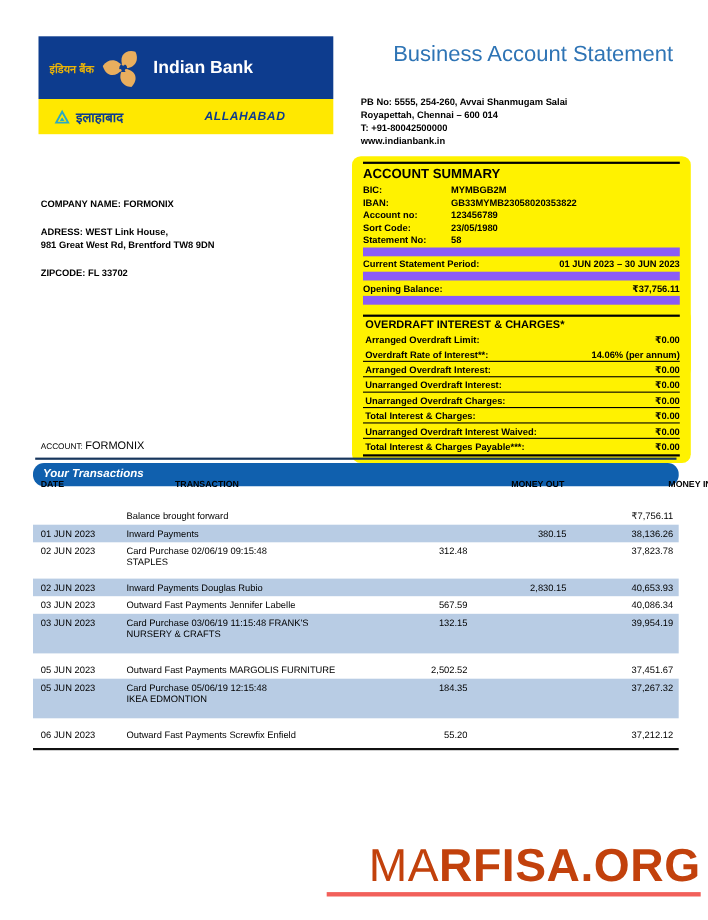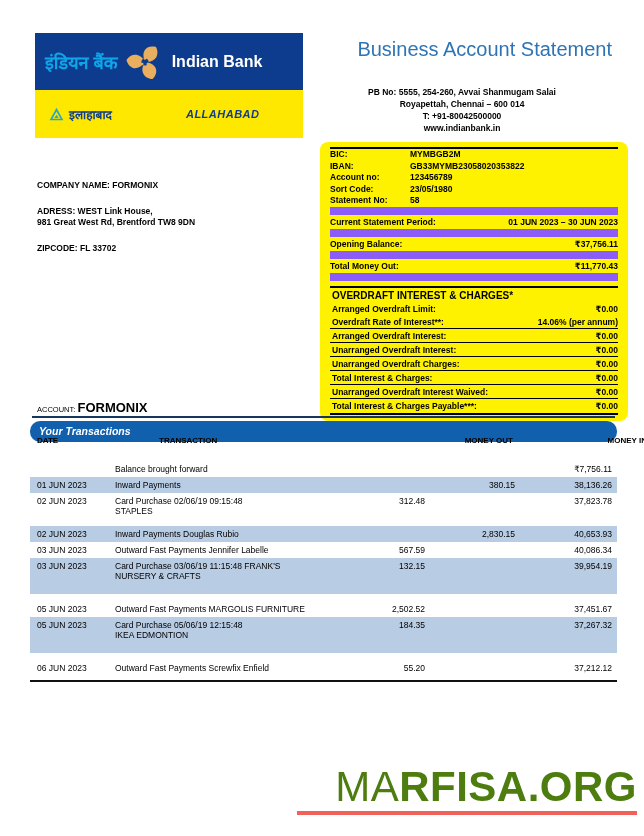--- a/index.html
+++ b/index.html
@@ -3,31 +3,31 @@
 <meta charset="utf-8">
 <style>
   * { margin:0; padding:0; box-sizing:border-box; }
   html,body { width:644px; height:836px; background:#ffffff;
     font-family:"Liberation Sans","DejaVu Sans",sans-serif; color:#000; }
   .page { position:relative; width:644px; height:836px; overflow:hidden; background:#fff; }
 
   
   .logo { position:absolute; left:35px; top:33px; width:268px; height:89px; }
   .logo-blue { height:57px; background:#0d3c8e; display:flex; align-items:center; padding:0 10px; gap:8px; }
-  .logo-hindi { color:#0ea5e9; font-weight:bold; font-size:18px; white-space:nowrap; }
+  .logo-hindi { color:#eab308; font-weight:bold; font-size:10px; white-space:nowrap; }
   .logo-en { color:#fff; font-weight:bold; font-size:16px; white-space:nowrap; }
   .trefoil { width:38px; height:38px; flex:0 0 auto; }
-  .logo-yellow { height:48px; background:#ffe800; display:flex; align-items:center; padding:0 22px 0 14px; }
+  .logo-yellow { height:32px; background:#ffe800; display:flex; align-items:center; padding:0 22px 0 14px; }
   .alla-left { display:flex; align-items:center; gap:5px; color:#0d3c8e; font-weight:bold; font-size:12px; }
   .alla-en { color:#0d3c8e; font-weight:bold; font-size:11px; letter-spacing:.5px; margin-left:74px; font-style:italic; }
 
   
   .title { position:absolute; right:32px; top:38px; width:320px; text-align:right;
     font-size:20px; color:#2e74b5; }
-  .bank-address { position:absolute; right:32px; top:86px; width:300px; text-align:center;
+  .bank-address { position:absolute; right:16px; top:86px; width:300px; text-align:left;
     font-size:8.5px; font-weight:bold; line-height:12px; }
 
   
   .company { position:absolute; left:37px; top:180px; width:250px; font-size:8.5px; font-weight:bold; line-height:11.5px; }
   .company .gap1 { margin-top:14px; }
   .company .gap2 { margin-top:14px; }
 
   
   .ybox { position:absolute; left:320px; width:308px; background:#fff200; border-radius:8px; padding:5px 10px 6px 10px; }
   .summary-box { top:142px; }
@@ -39,21 +39,21 @@
   .field .flabel { width:80px; flex:0 0 auto; }
   .srow { display:flex; justify-content:space-between; font-size:8.5px; font-weight:bold;
     line-height:10px; padding:2px 0 2px 0; border-top:8px solid #8b5cf6; }
   .orow { display:flex; justify-content:space-between; font-size:8.5px; font-weight:bold;
     line-height:10px; padding:1.5px 0 1.5px 2px; }
   .orow.lined { border-top:1.5px solid #000; }
   .ybox .rule.bottom { margin-top:1px; }
 
   
   .account-line { position:absolute; left:37px; top:400px; font-size:7.5px; }
-  .account-line .acct-name { font-size:13px; font-weight:bold; }
+  .account-line .acct-name { font-size:10px; font-weight:normal; }
   .table-topline { position:absolute; left:32px; top:416px; width:583px; height:2px; background:#17365d; }
   .tx-bar { position:absolute; left:30px; top:421px; width:587px; height:21px; background:#1060ae;
     border-radius:10px; color:#fff; font-weight:bold; font-style:italic; font-size:10.5px;
     line-height:21px; padding-left:9px; }
   .tx-header { position:absolute; left:30px; top:436px; width:587px; display:grid;
     grid-template-columns:78px 210px 100px 90px 97px; padding:0 5px 0 7px;
     font-size:8px; font-weight:bold;gap:44px; }
   .tx-header .num { text-align:right; }
   .tx-rows { position:absolute; left:30px; top:461px; width:587px; }
   .trow { display:grid; grid-template-columns:78px 210px 100px 90px 97px;
@@ -61,21 +61,21 @@
   .trow .c-out, .trow .c-in, .trow .c-bal { text-align:right; }
   .trow.hl { background:#b8cce4; }
   .trow.gap { margin-top:7px; }
   .trow.tall { padding-bottom:13px; }
   .d2:empty { display:none; }
   .d2 { display:block; }
   .table-bottomline { margin-top:4px; height:2px; background:#111; width:587px; margin-left:0; }
 
   
   .footer { position:absolute; left:297px; top:763px; width:340px; text-align:right;
-    color:#4d7c0f; font-size:42px; letter-spacing:.5px; white-space:nowrap; }
+    color:#c2410c; font-size:42px; letter-spacing:.5px; white-space:nowrap; }
   .f-light { font-weight:400; }
   .f-bold { font-weight:800; }
   .f-underline { position:absolute; left:0px; top:48px; width:340px; height:4px; background:#f2605a; }
 </style>
 </head>
 <body>
 
 <div class="page">
 
   <div class="logo">
@@ -117,20 +117,21 @@
 
   <div class="company">
     <div>COMPANY NAME: FORMONIX</div>
     <div class="gap1">ADRESS: WEST Link House,</div>
     <div>981 Great West Rd, Brentford TW8 9DN</div>
     <div class="gap2">ZIPCODE: FL 33702</div>
   </div>
 
   <div class="ybox summary-box">
     <div class="rule"></div>
+    <div class="box-title">ACCOUNT SUMMARY</div>
     <div class="field">
       <span class="flabel">BIC:</span>
       <span class="fvalue">MYMBGB2M</span>
     </div>
     <div class="field">
       <span class="flabel">IBAN:</span>
       <span class="fvalue">GB33MYMB23058020353822</span>
     </div>
     <div class="field">
       <span class="flabel">Account no:</span>

